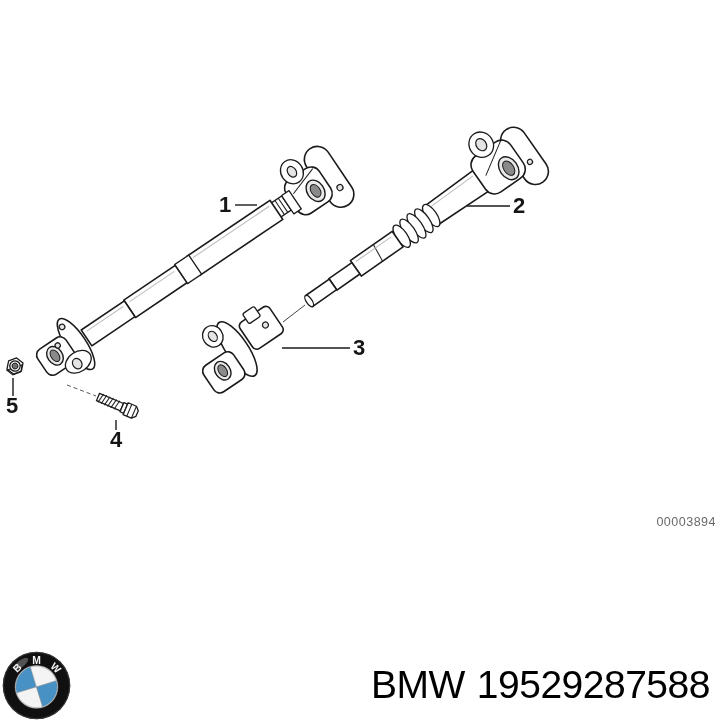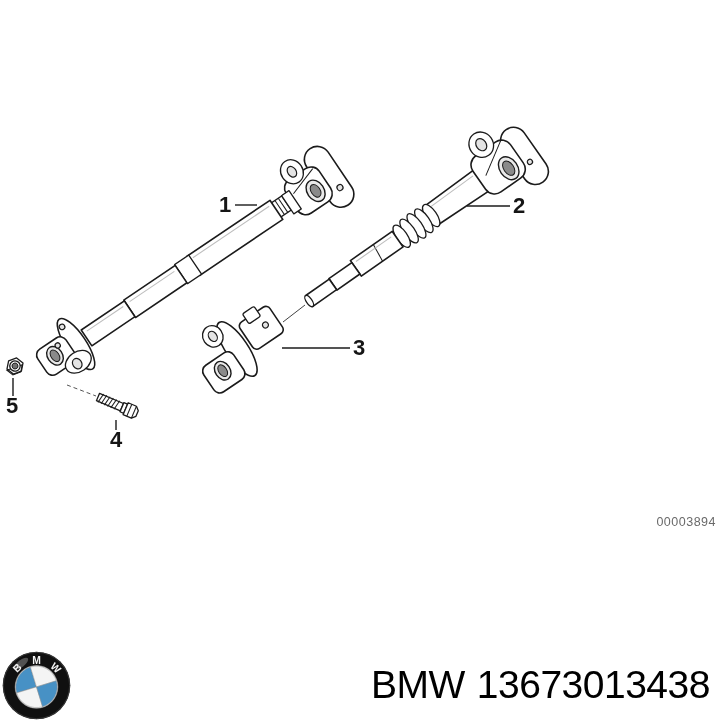--- a/index.html
+++ b/index.html
@@ -177,17 +177,17 @@
       <g transform="rotate(-17 50 52)" stroke="#8f8f8f" stroke-width="0.6">
         <path d="M50,52 L50,22 A30,30 0 0 0 20,52 Z" fill="#4791c5"></path>
         <path d="M50,52 L80,52 A30,30 0 0 0 50,22 Z" fill="#f4f4f4"></path>
         <path d="M50,52 L20,52 A30,30 0 0 0 50,82 Z" fill="#f4f4f4"></path>
         <path d="M50,52 L50,82 A30,30 0 0 0 80,52 Z" fill="#4791c5"></path>
       </g>
     </svg>
 
     <div class="part-title">
       <span>BMW</span>
-      <span>13673013438</span>
+      <span>19529287588</span>
     </div>
   </div>
 
 </div>
 
 </body></html>

